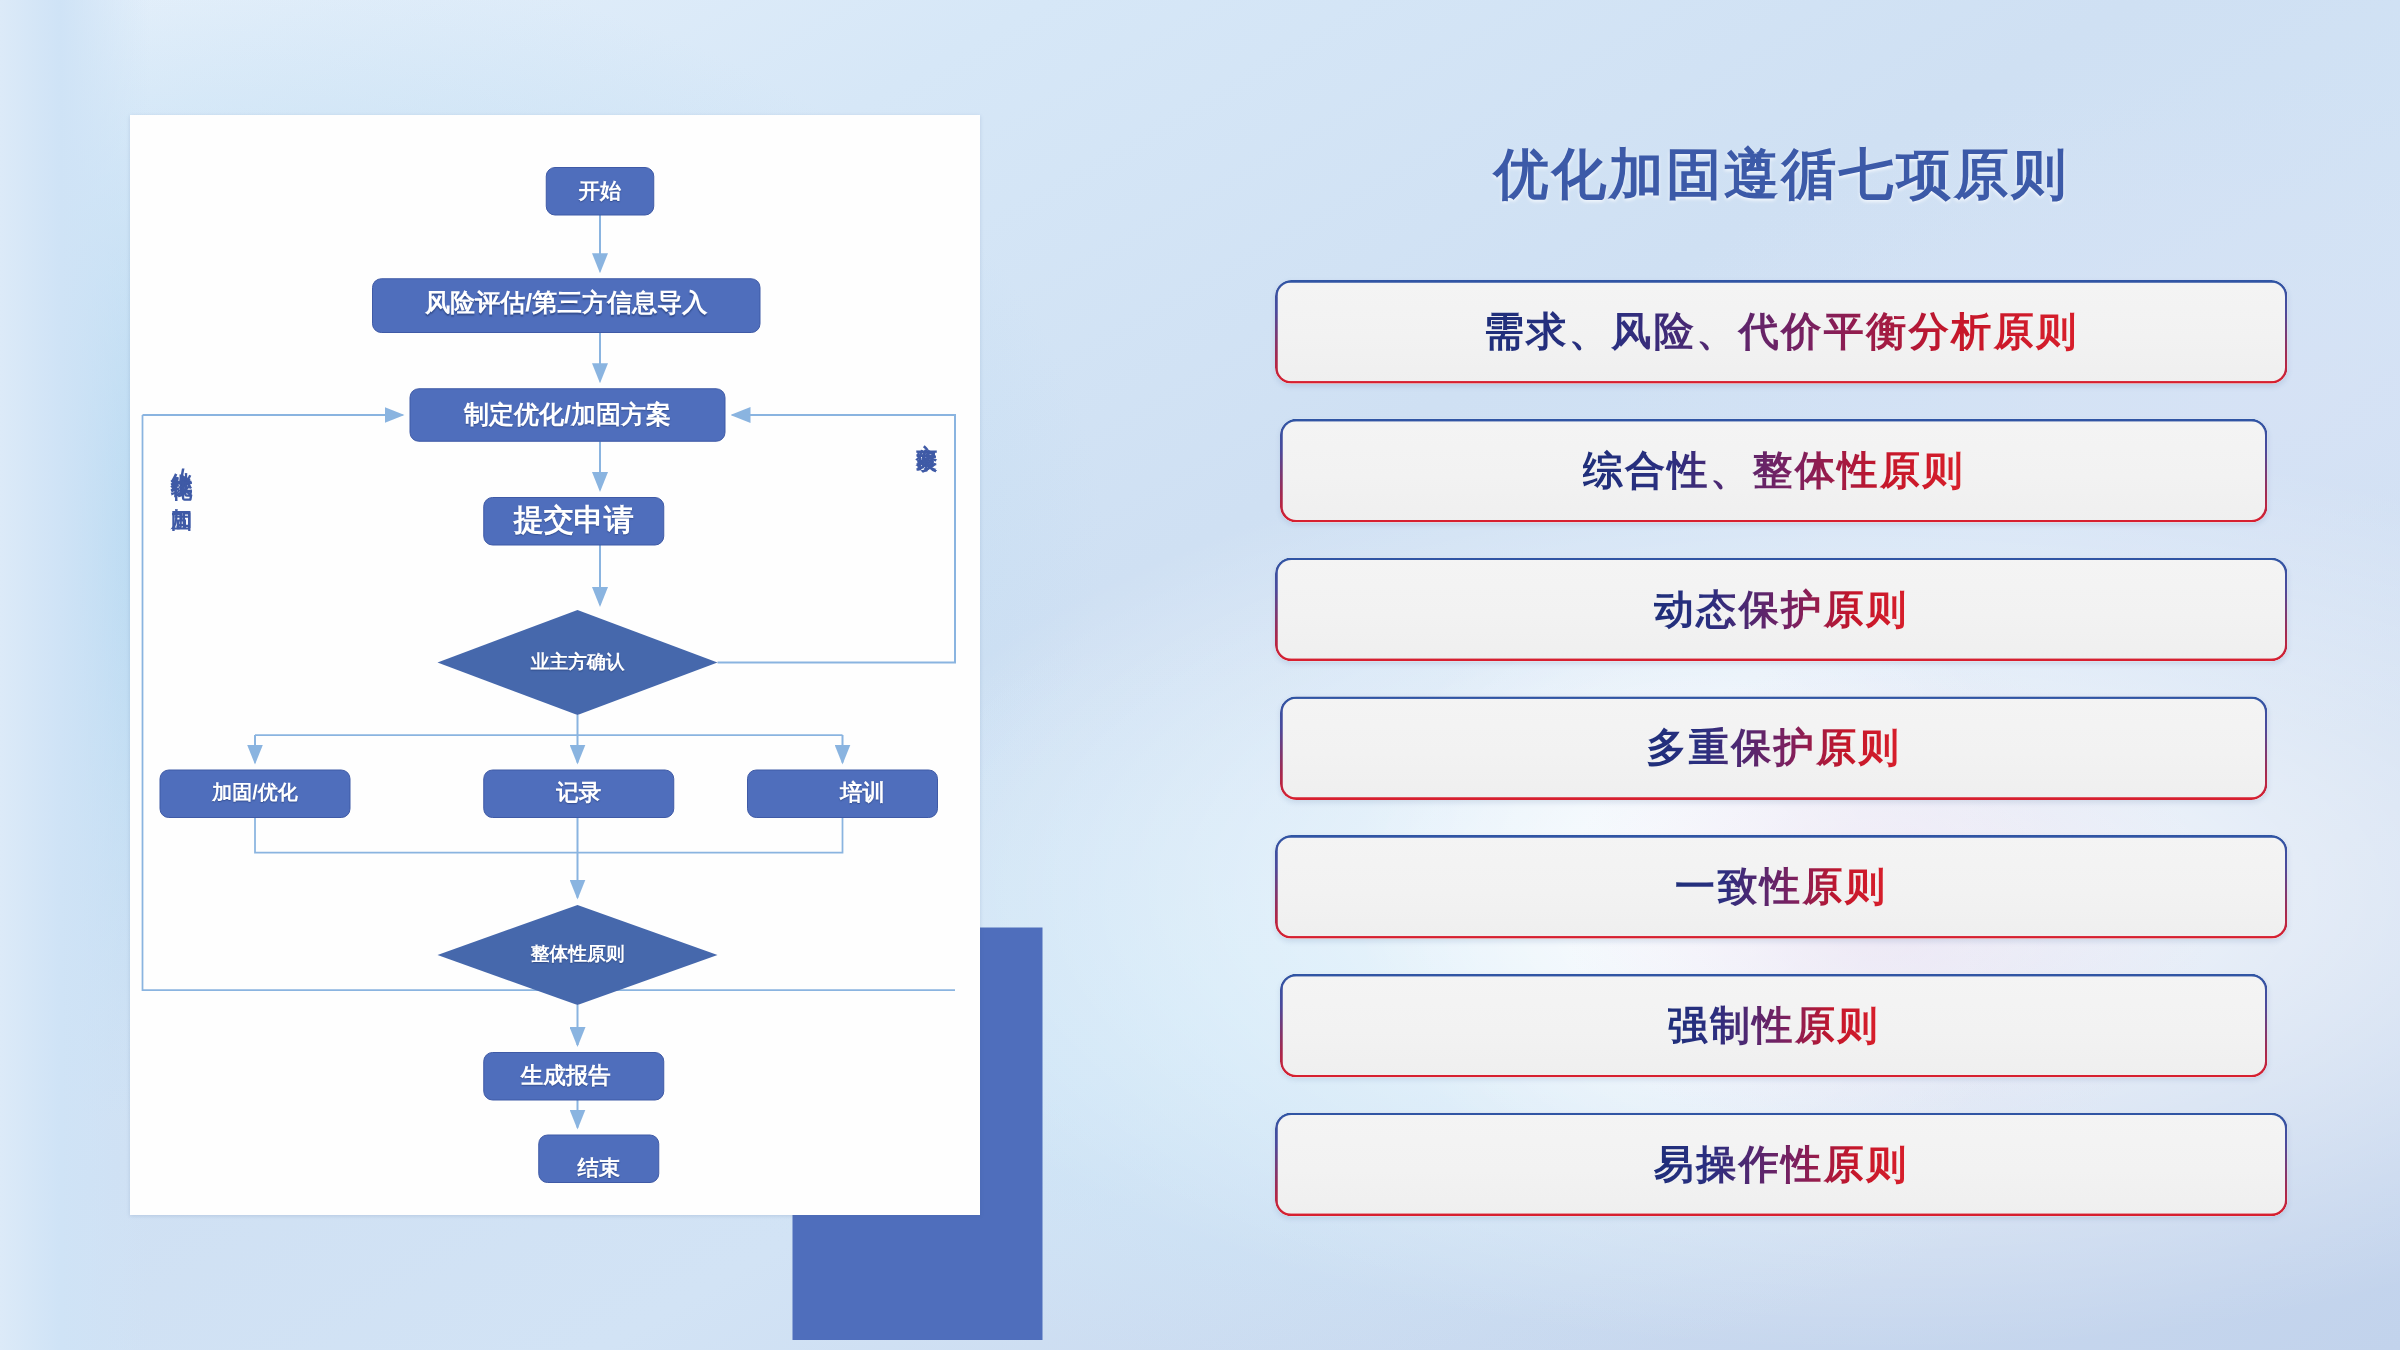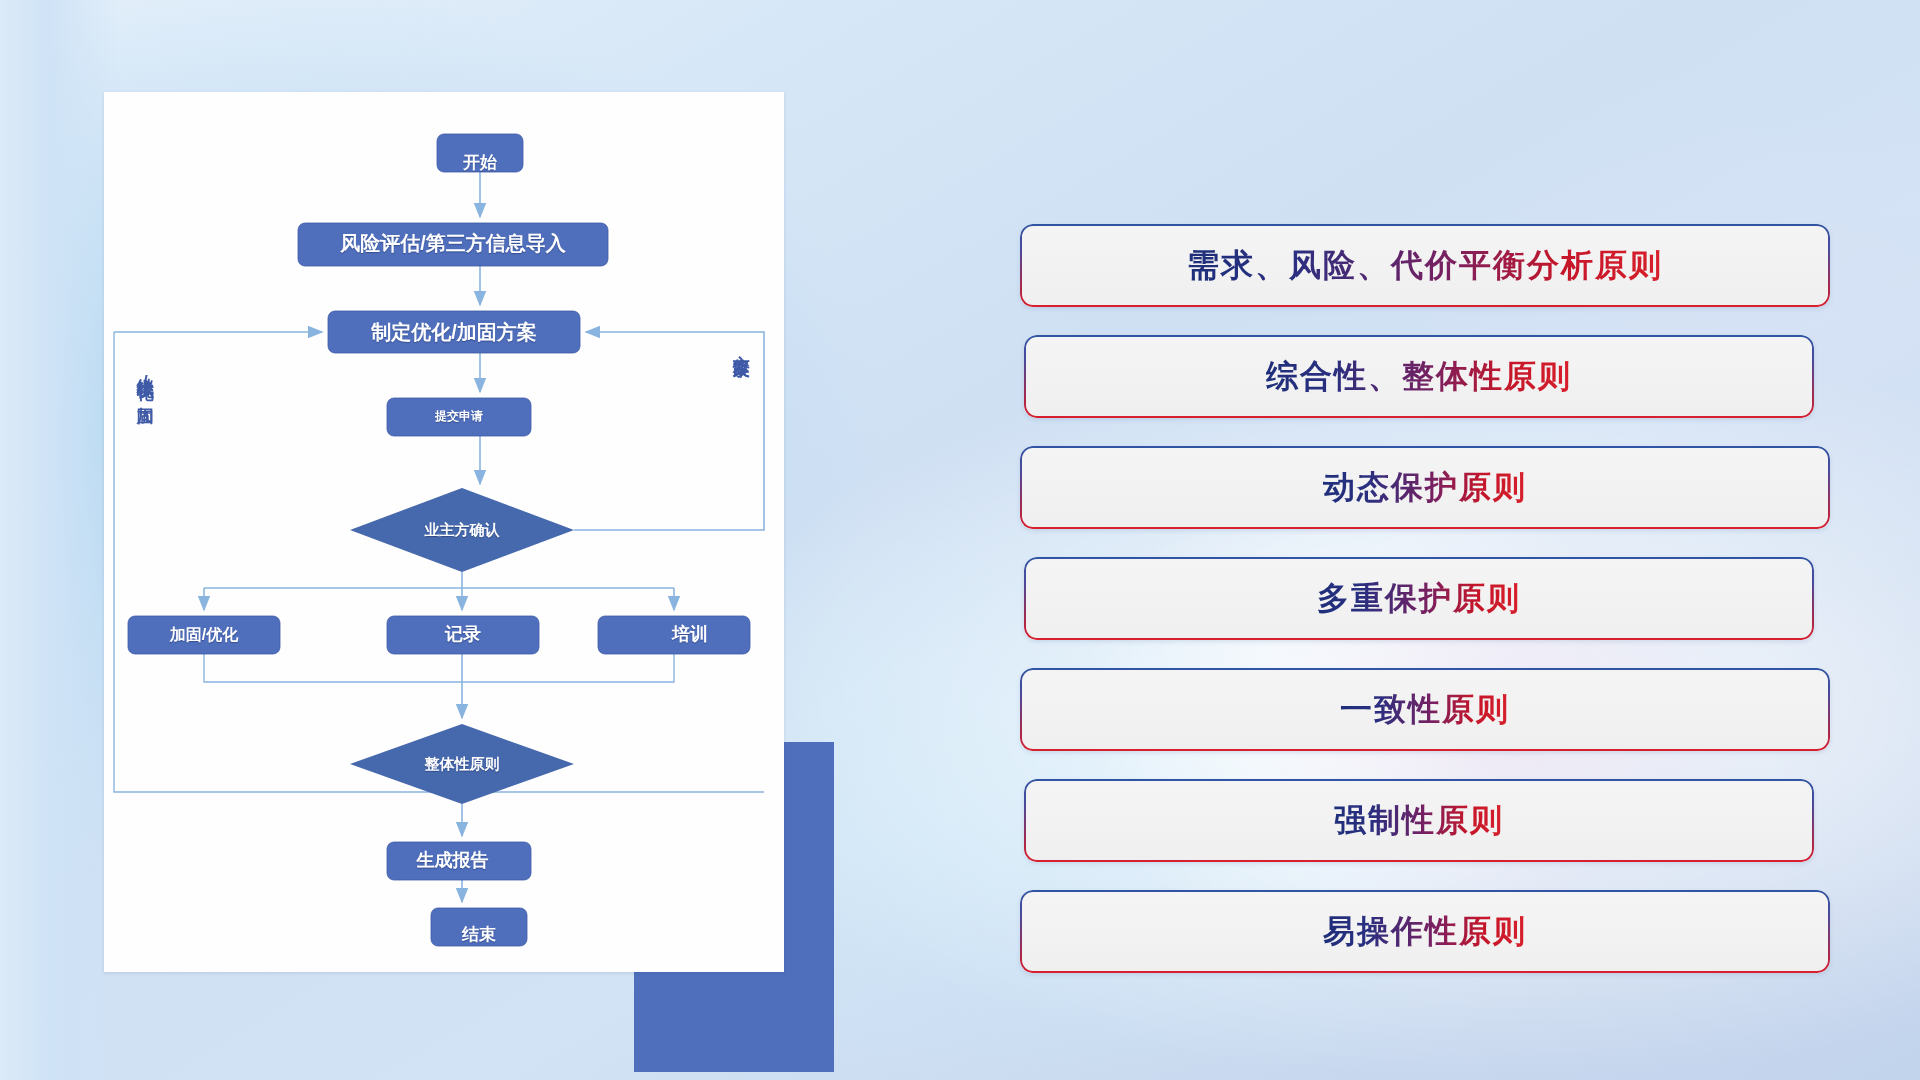--- a/index.html
+++ b/index.html
@@ -118,38 +118,39 @@
         <rect x="283" y="306" width="144" height="38" rx="7" fill="#4f6ebc" stroke="#3f5aa6" stroke-width="0.8"></rect>
         <polygon points="358,396 470,438 358,480 246,438" fill="#4668ac"></polygon>
         <rect x="24" y="524" width="152" height="38" rx="7" fill="#4f6ebc" stroke="#3f5aa6" stroke-width="0.8"></rect>
         <rect x="283" y="524" width="152" height="38" rx="7" fill="#4f6ebc" stroke="#3f5aa6" stroke-width="0.8"></rect>
         <rect x="494" y="524" width="152" height="38" rx="7" fill="#4f6ebc" stroke="#3f5aa6" stroke-width="0.8"></rect>
         <polygon points="358,632 470,672 358,712 246,672" fill="#4668ac"></polygon>
         <rect x="283" y="750" width="144" height="38" rx="7" fill="#4f6ebc" stroke="#3f5aa6" stroke-width="0.8"></rect>
         <rect x="327" y="816" width="96" height="38" rx="7" fill="#4f6ebc" stroke="#3f5aa6" stroke-width="0.8"></rect>
       </svg>
     <div id="flow-nodes">
-        <div class="nodeLabel" style="left: 333px; top: 52px; width: 86px; height: 38px; font-size: 17px;">开始</div>
+        <div class="nodeLabel" style="left: 333px; top: 42px; width: 86px; height: 38px; font-size: 17px;">开始</div>
         <div class="nodeLabel" style="left: 194px; top: 131px; width: 310px; height: 39px; font-size: 20px;">风险评估/第三方信息导入</div>
         <div class="nodeLabel" style="left: 224px; top: 219px; width: 252px; height: 42px; font-size: 20px;">制定优化/加固方案</div>
-        <div class="nodeLabel" style="left: 283px; top: 306px; width: 144px; height: 38px; font-size: 12px;">提交申请</div>
+        <div class="nodeLabel" style="left: 283px; top: 306px; width: 144px; height: 38px; font-size: 24px;">提交申请</div>
         <div class="nodeLabel" style="left: 246px; top: 396px; width: 224px; height: 84px; font-size: 15px; text-align: center;">业主方确认</div>
         <div class="nodeLabel" style="left: 24px; top: 524px; width: 152px; height: 38px; font-size: 16px;">加固/优化</div>
         <div class="nodeLabel" style="left: 283px; top: 524px; width: 152px; height: 38px; font-size: 18px;">记录</div>
         <div class="nodeLabel" style="left: 494px; top: 524px; width: 152px; height: 38px; font-size: 18px; margin-left: 16px;">培训</div>
         <div class="nodeLabel" style="left: 246px; top: 632px; width: 224px; height: 80px; font-size: 15px;">整体性原则</div>
         <div class="nodeLabel" style="left: 283px; top: 750px; width: 131px; height: 38px; font-size: 18px;">生成报告</div>
         <div class="nodeLabel" style="left: 327px; top: 816px; width: 96px; height: 55px; font-size: 17px;">结束</div>
         <div class="vLabel" style="left: 32px; top: 272px; font-size: 17px;">继续优化/加固</div>
         <div class="vLabel" style="left: 628px; top: 250px; font-size: 17px;">方案修改</div>
       </div>
   </div>
 </div>
 
 <div id="right-panel">
+  <div id="panel-title">优化加固遵循七项原则</div>
   <div id="cards">
       <div class="pcard w-wide">
         <div class="frame"></div>
         <span class="ptext">需求、风险、代价平衡分析原则</span>
       </div>
       <div class="pcard w-narrow">
         <div class="frame"></div>
         <span class="ptext">综合性、整体性原则</span>
       </div>
       <div class="pcard w-wide">

